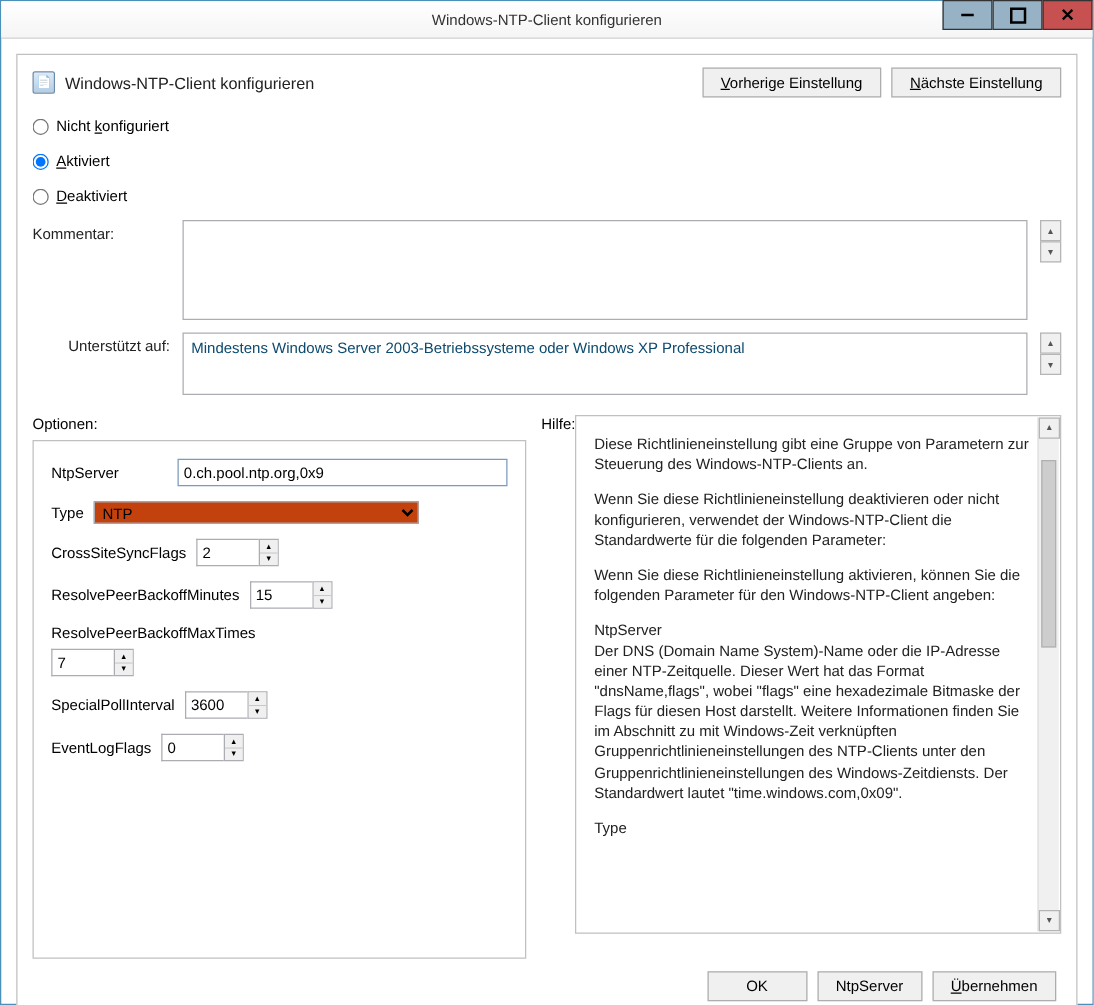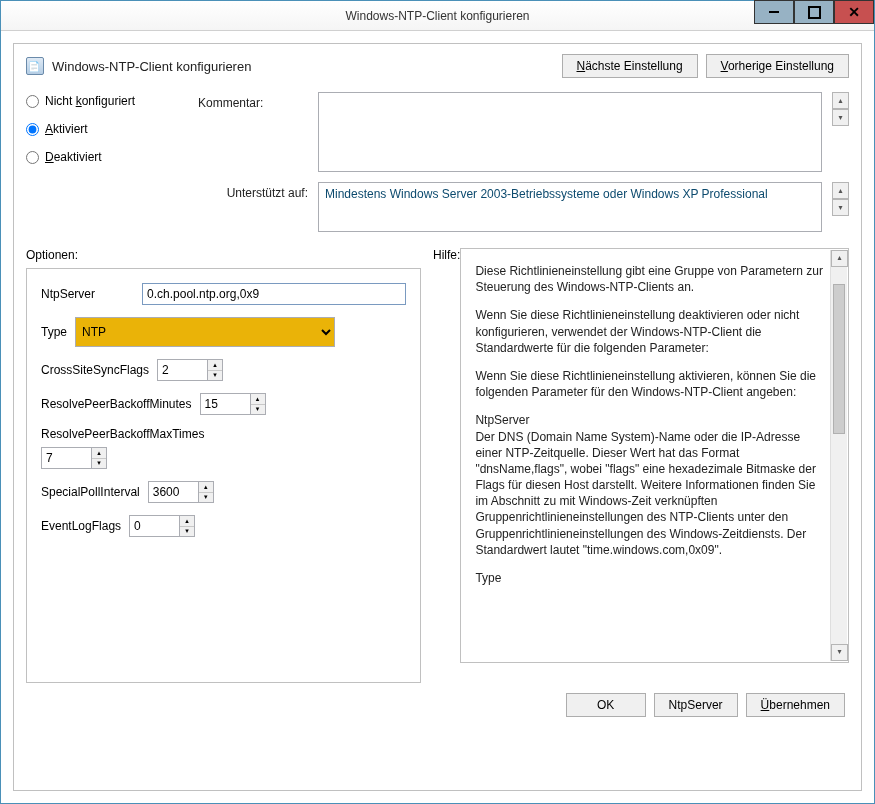--- a/index.html
+++ b/index.html
@@ -92,20 +92,21 @@
     padding: 4px 14px;
     font-size: 12px;
     font-family: inherit;
     cursor: pointer;
   }
   button.std:disabled { color: #888; }
   .row2 {
     display: flex;
     gap: 12px;
     margin-bottom: 8px;
+    flex-direction: column;
   }
   .radios {
     width: 160px;
     display: flex;
     flex-direction: column;
     gap: 14px;
     padding-top: 2px;
   }
   .radio-opt { display: flex; align-items: center; gap: 6px; }
   .radio-opt input { margin: 0; }
@@ -180,23 +181,23 @@
     font-size: 12px;
     font-family: inherit;
     height: 22px;
     margin-left: 39px;
   }
   select.sel {
     border: 1px solid #abadb3;
     padding: 1px 2px;
     font-size: 12px;
     font-family: inherit;
-    height: 30px;
+    height: 18px;
     width: 260px;
-    background: #eab308;
+    background: #c2410c;
   }
   .spinner {
     display: inline-flex;
     align-items: stretch;
   }
   .spinner input {
     width: 50px;
     border: 1px solid #abadb3;
     border-right: none;
     padding: 2px 4px;
@@ -262,22 +263,22 @@
     </div>
   </div>
 
   <div class="client">
     <div class="panel">
 
       <div class="hdr-row">
         <span class="policy-icon">📄</span>
         <span class="hdr-title">Windows-NTP-Client konfigurieren</span>
         <div class="nav-btns">
+          <button class="std"><u>V</u><span></span>orherige Einstellung</button>
           <button class="std"><u>N</u>ächste Einstellung</button>
-          <button class="std"><u>V</u><span></span>orherige Einstellung</button>
         </div>
       </div>
 
       <div class="row2">
         <div class="radios">
           <div class="radio-opt">
             <input type="radio" name="state" style="">
             <label>Nicht <u>k</u>onfiguriert</label>
           </div>
           <div class="radio-opt">

